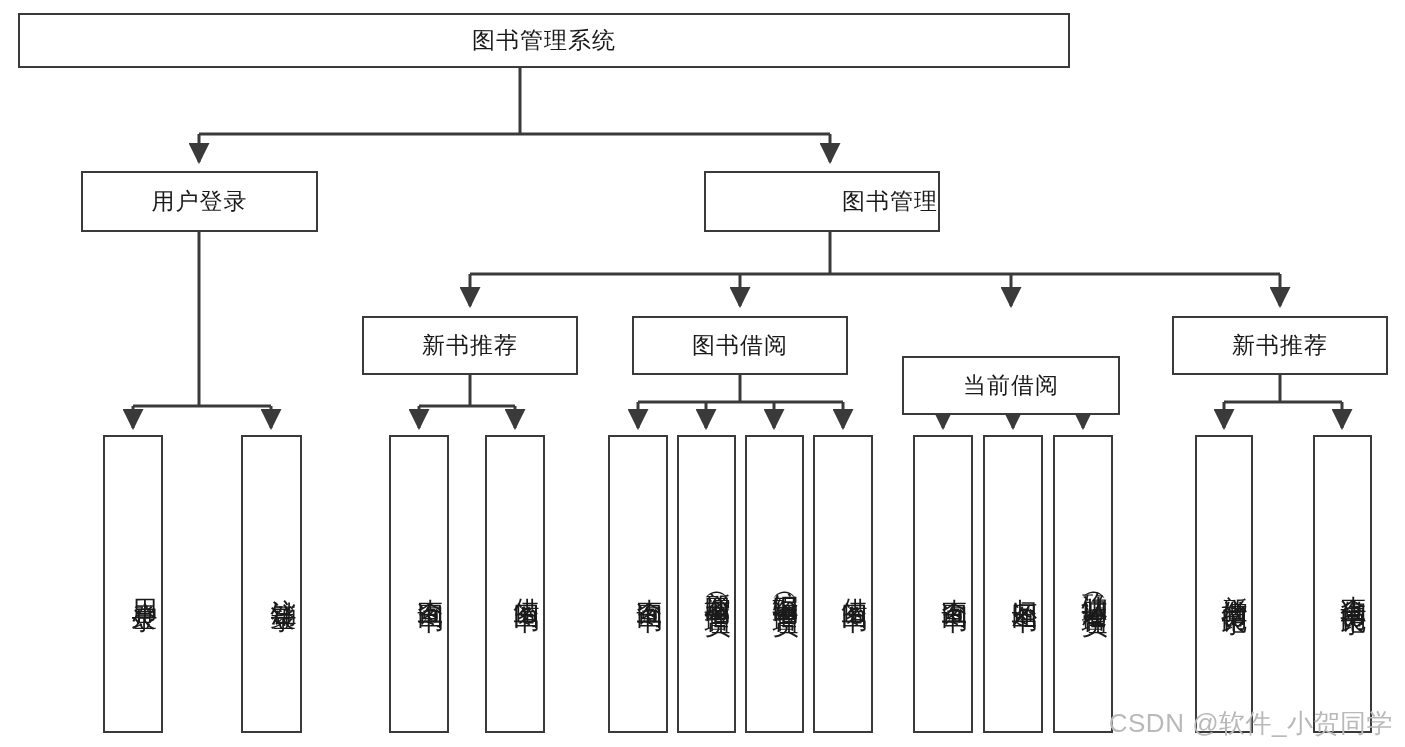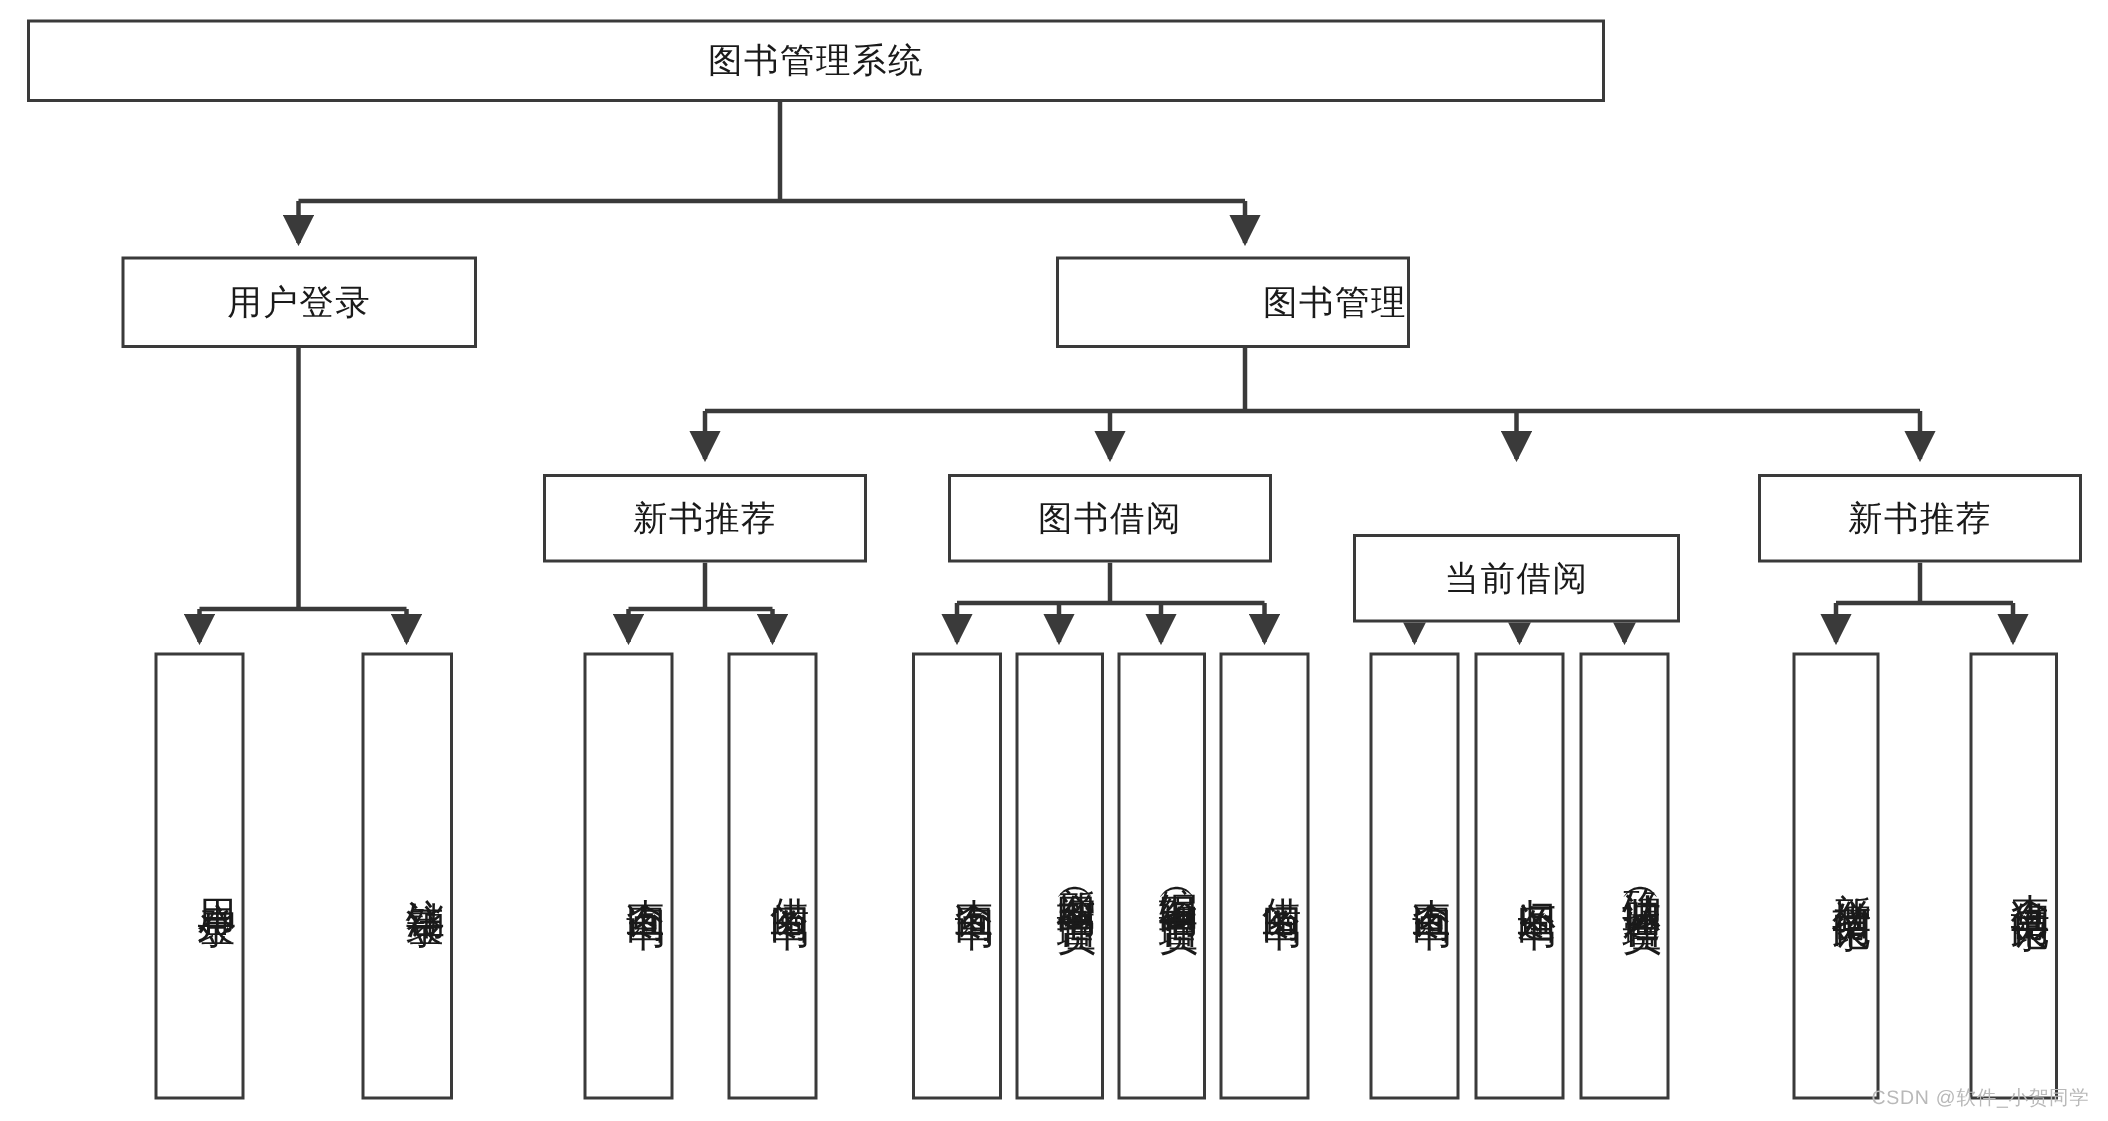--- a/index.html
+++ b/index.html
@@ -59,21 +59,21 @@
     left: 0;
     top: 0;
     width: 1405px;
     height: 747px;
     pointer-events: none;
   }
   .watermark {
     position: absolute;
     right: 12px;
     bottom: 6px;
-    font-size: 13px;
+    font-size: 26px;
     color: #b9b9b9;
     letter-spacing: 0.5px;
     white-space: nowrap;
   }
 </style>
 </head>
 <body>
 
 <div id="canvas">
 

